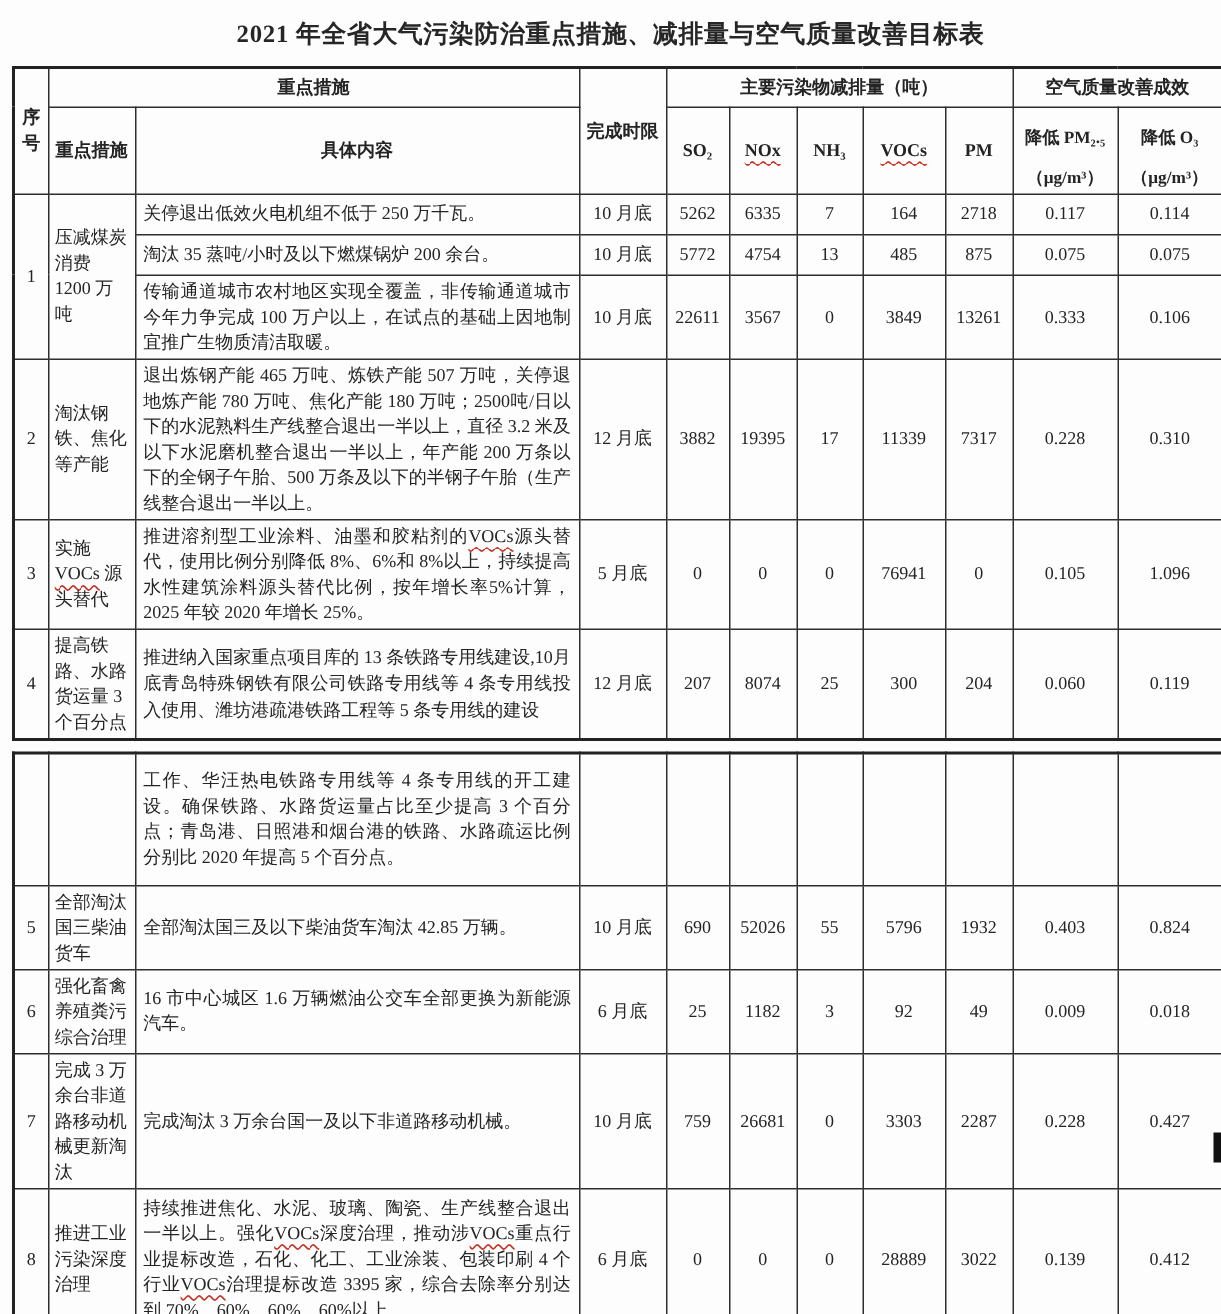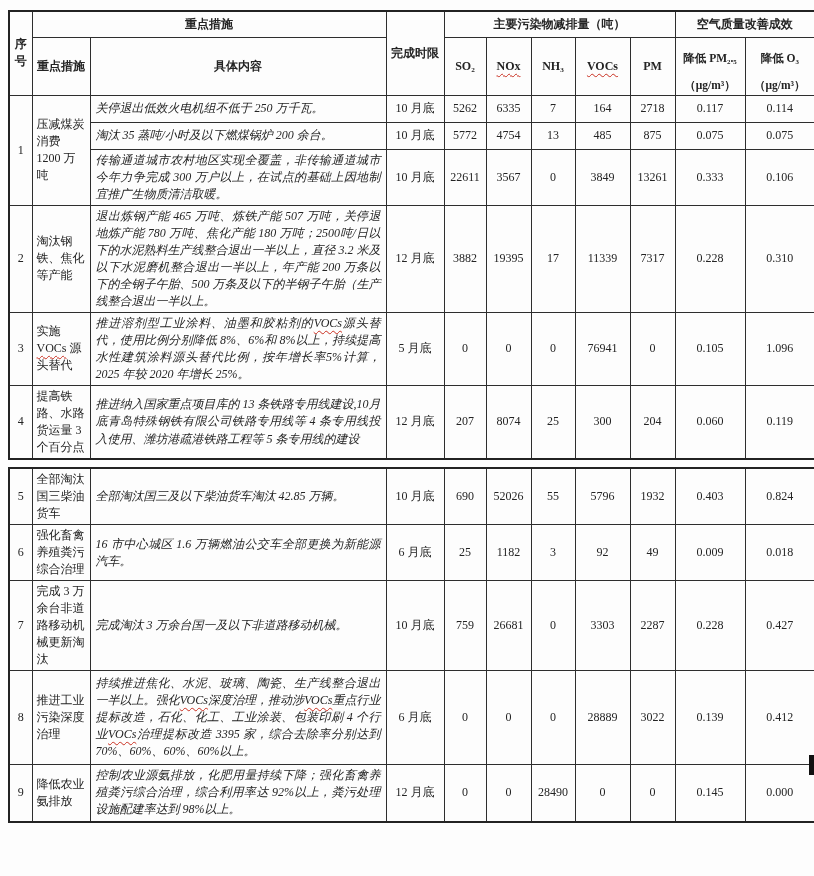--- a/index.html
+++ b/index.html
@@ -35,38 +35,39 @@
     padding:1px 3px;
     font-size:12px;
     vertical-align:middle;
     overflow:hidden;
     line-height:1.42;
     color:#242424;
   }
   table{border:2px solid #232323;}
   th{font-weight:bold;text-align:center;padding:1px 2px;}
   .c{text-align:center;}
-  .detail{text-align:justify;text-justify:inter-character;padding:2px 5px;font-style:italic;}
+  .detail{text-align:justify;text-justify:inter-character;padding:2px 5px;}
   .measure{text-align:left;padding:2px 4px;}
   .no{text-align:center;}
   .hdr-small{font-size:11.5px;line-height:1.35;}
   .hdr-small div{display:block;margin-top:12px;}
   .sp{text-decoration:underline wavy #c92f21;text-decoration-thickness:1px;text-underline-offset:2.5px;}
   .edge-mark{
     position:absolute;
     right:0;top:755px;
     width:5px;height:20px;
     background:#111;
   }
 </style>
 </head>
 <body>
 
 <div class="page">
 
+  <h1 class="doc-title">2021 年全省大气污染防治重点措施、减排量与空气质量改善目标表</h1>
 
   <table class="t1">
     <colgroup>
       <col style="width:23px">
         <col style="width:58px">
         <col style="width:296px">
       <col style="width:58px">
         <col style="width:42px">
         <col style="width:45px">
       <col style="width:44px">
@@ -118,21 +119,21 @@
       <td class="c">10 月底</td>
       <td class="c">5772</td>
       <td class="c">4754</td>
       <td class="c">13</td>
       <td class="c">485</td>
       <td class="c">875</td>
       <td class="c">0.075</td>
       <td class="c">0.075</td>
     </tr>
     <tr style="height:49px">
-      <td class="detail">传输通道城市农村地区实现全覆盖，非传输通道城市今年力争完成 300 万户以上，在试点的基础上因地制宜推广生物质清洁取暖。</td>
+      <td class="detail">传输通道城市农村地区实现全覆盖，非传输通道城市今年力争完成 100 万户以上，在试点的基础上因地制宜推广生物质清洁取暖。</td>
       <td class="c">10 月底</td>
       <td class="c">22611</td>
       <td class="c">3567</td>
       <td class="c">0</td>
       <td class="c">3849</td>
       <td class="c">13261</td>
       <td class="c">0.333</td>
       <td class="c">0.106</td>
     </tr>
     <tr style="height:103px">
@@ -185,20 +186,33 @@
       <col style="width:58px">
         <col style="width:42px">
         <col style="width:45px">
       <col style="width:44px">
         <col style="width:55px">
         <col style="width:45px">
       <col style="width:70px">
         <col style="width:70px">
     </colgroup>
     <tbody>
+        <tr style="height:88px">
+      <td class="no"></td>
+      <td class="measure"></td>
+      <td class="detail">工作、华汪热电铁路专用线等 4 条专用线的开工建设。确保铁路、水路货运量占比至少提高 3 个百分点；青岛港、日照港和烟台港的铁路、水路疏运比例分别比 2020 年提高 5 个百分点。</td>
+      <td class="c"></td>
+      <td class="c"></td>
+      <td class="c"></td>
+      <td class="c"></td>
+      <td class="c"></td>
+      <td class="c"></td>
+      <td class="c"></td>
+      <td class="c"></td>
+    </tr>
     <tr style="height:33px">
       <td class="no">5</td>
       <td class="measure">全部淘汰国三柴油货车</td>
       <td class="detail">全部淘汰国三及以下柴油货车淘汰 42.85 万辆。</td>
       <td class="c">10 月底</td>
       <td class="c">690</td>
       <td class="c">52026</td>
       <td class="c">55</td>
       <td class="c">5796</td>
       <td class="c">1932</td>

